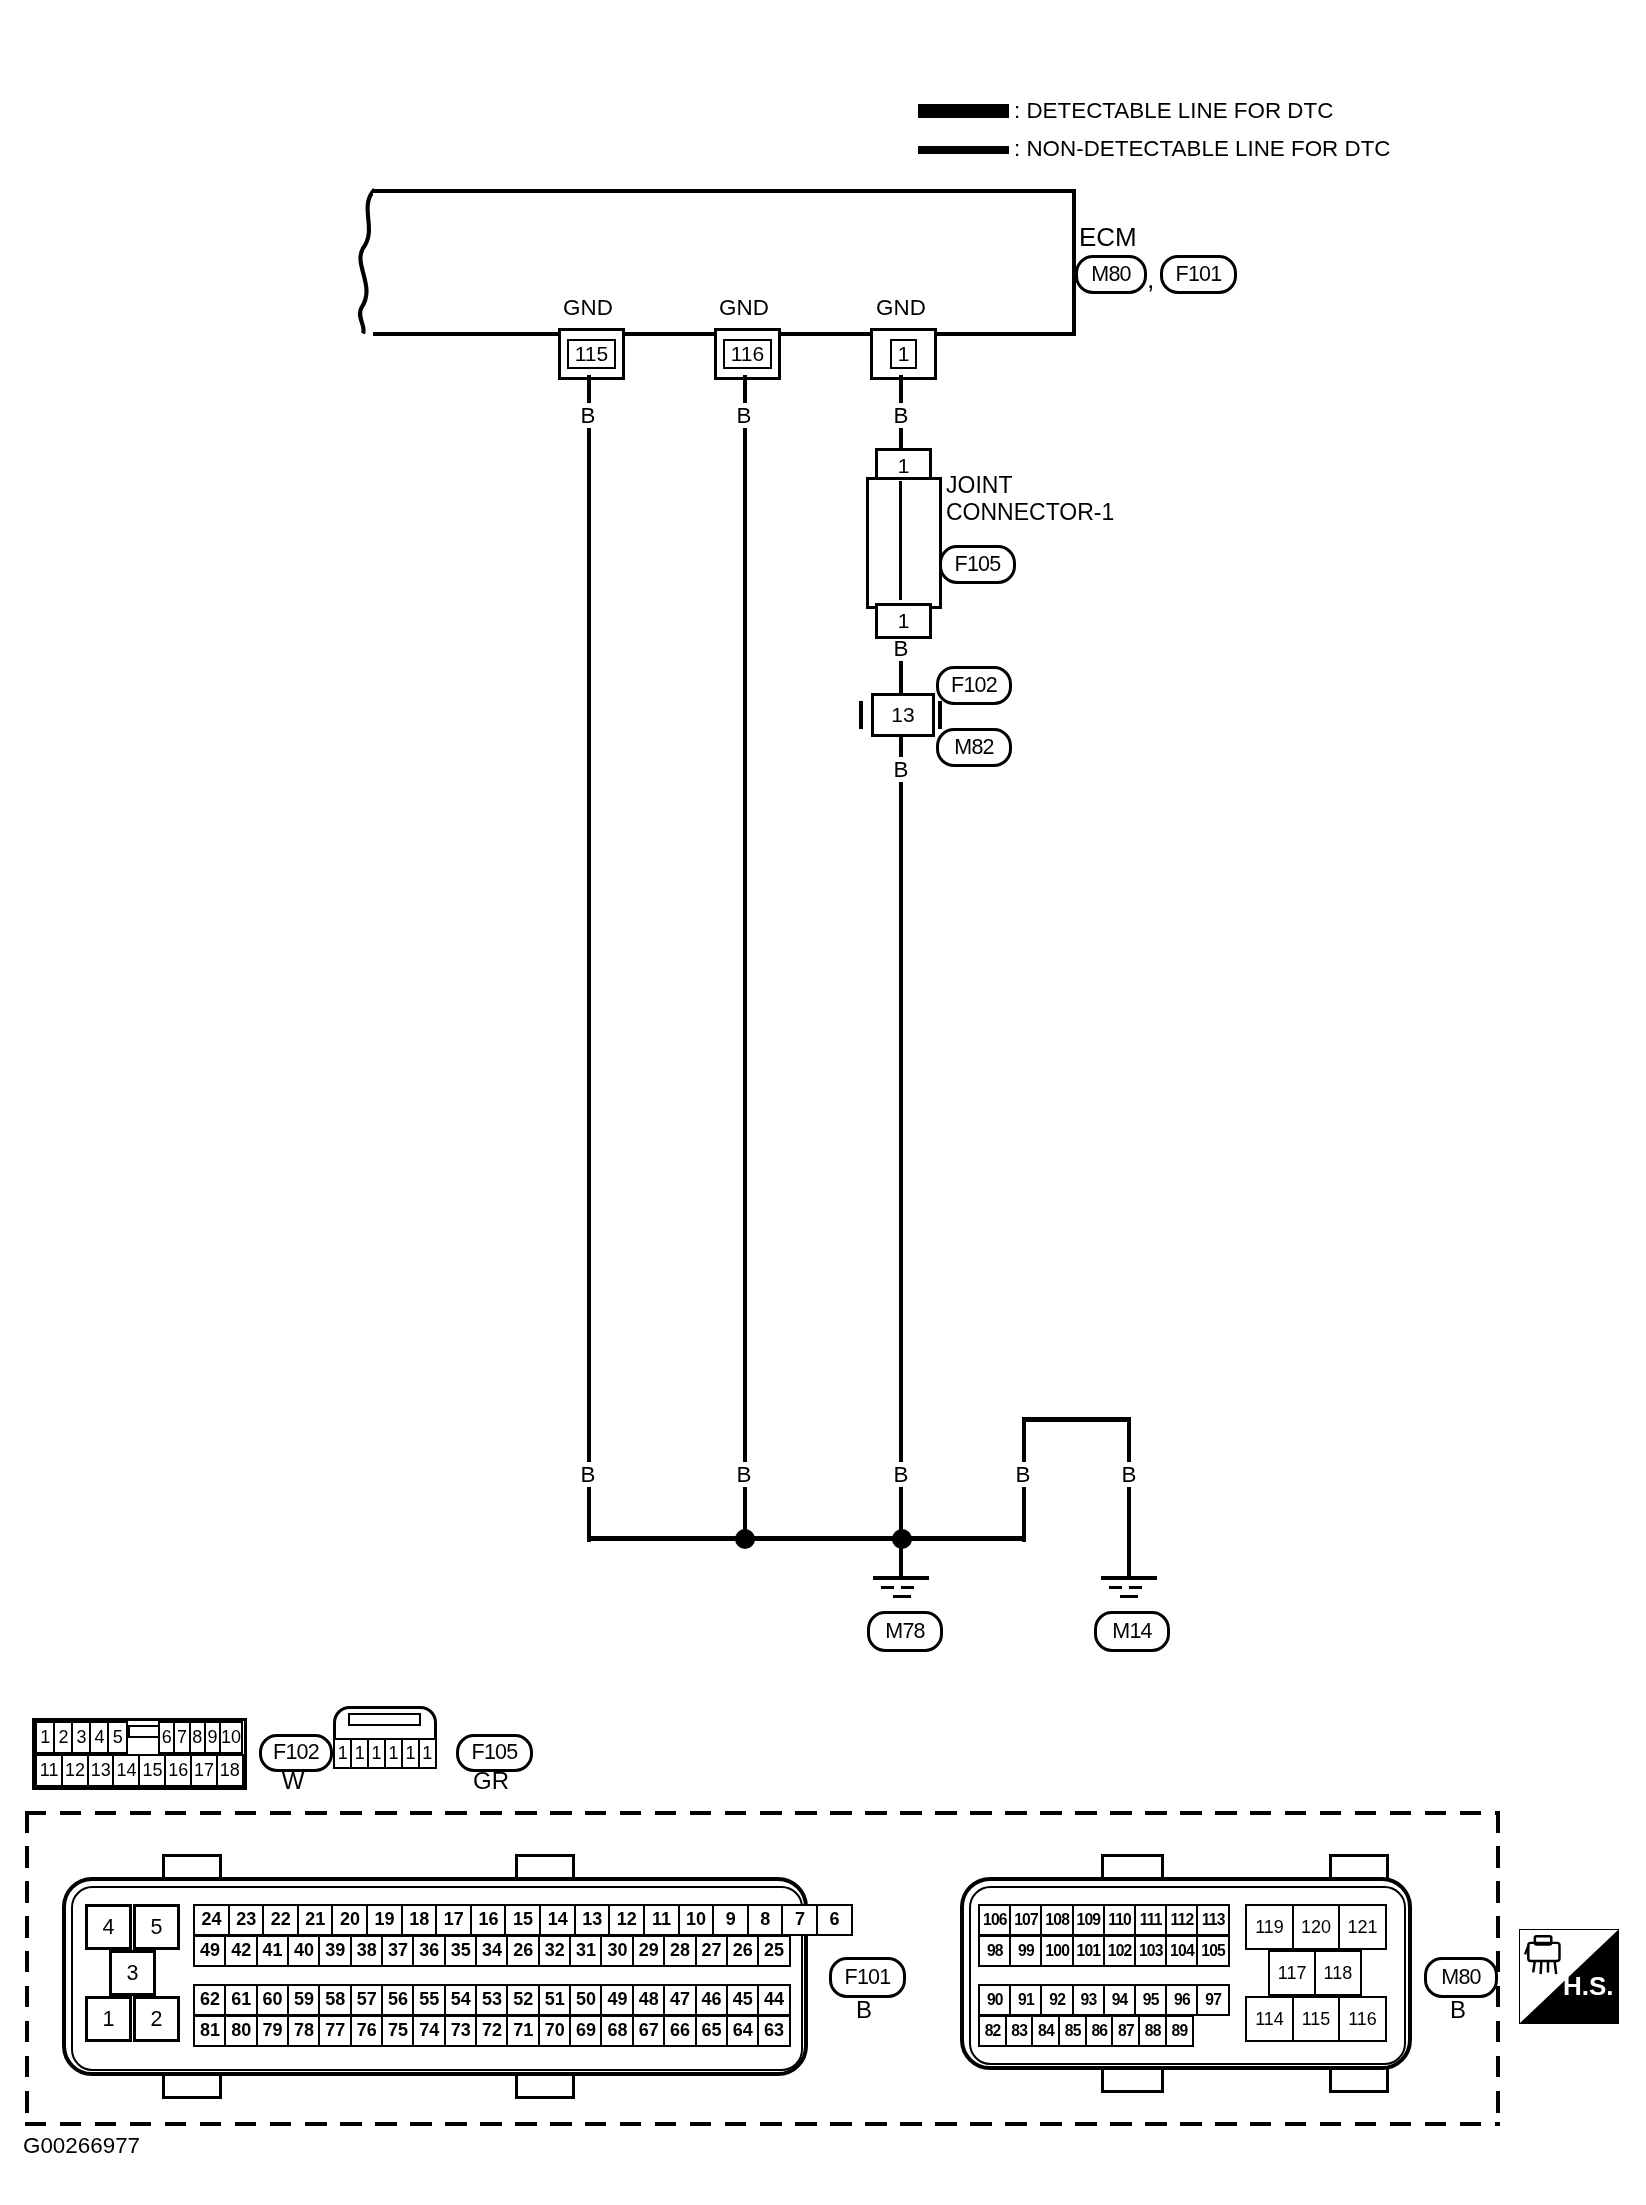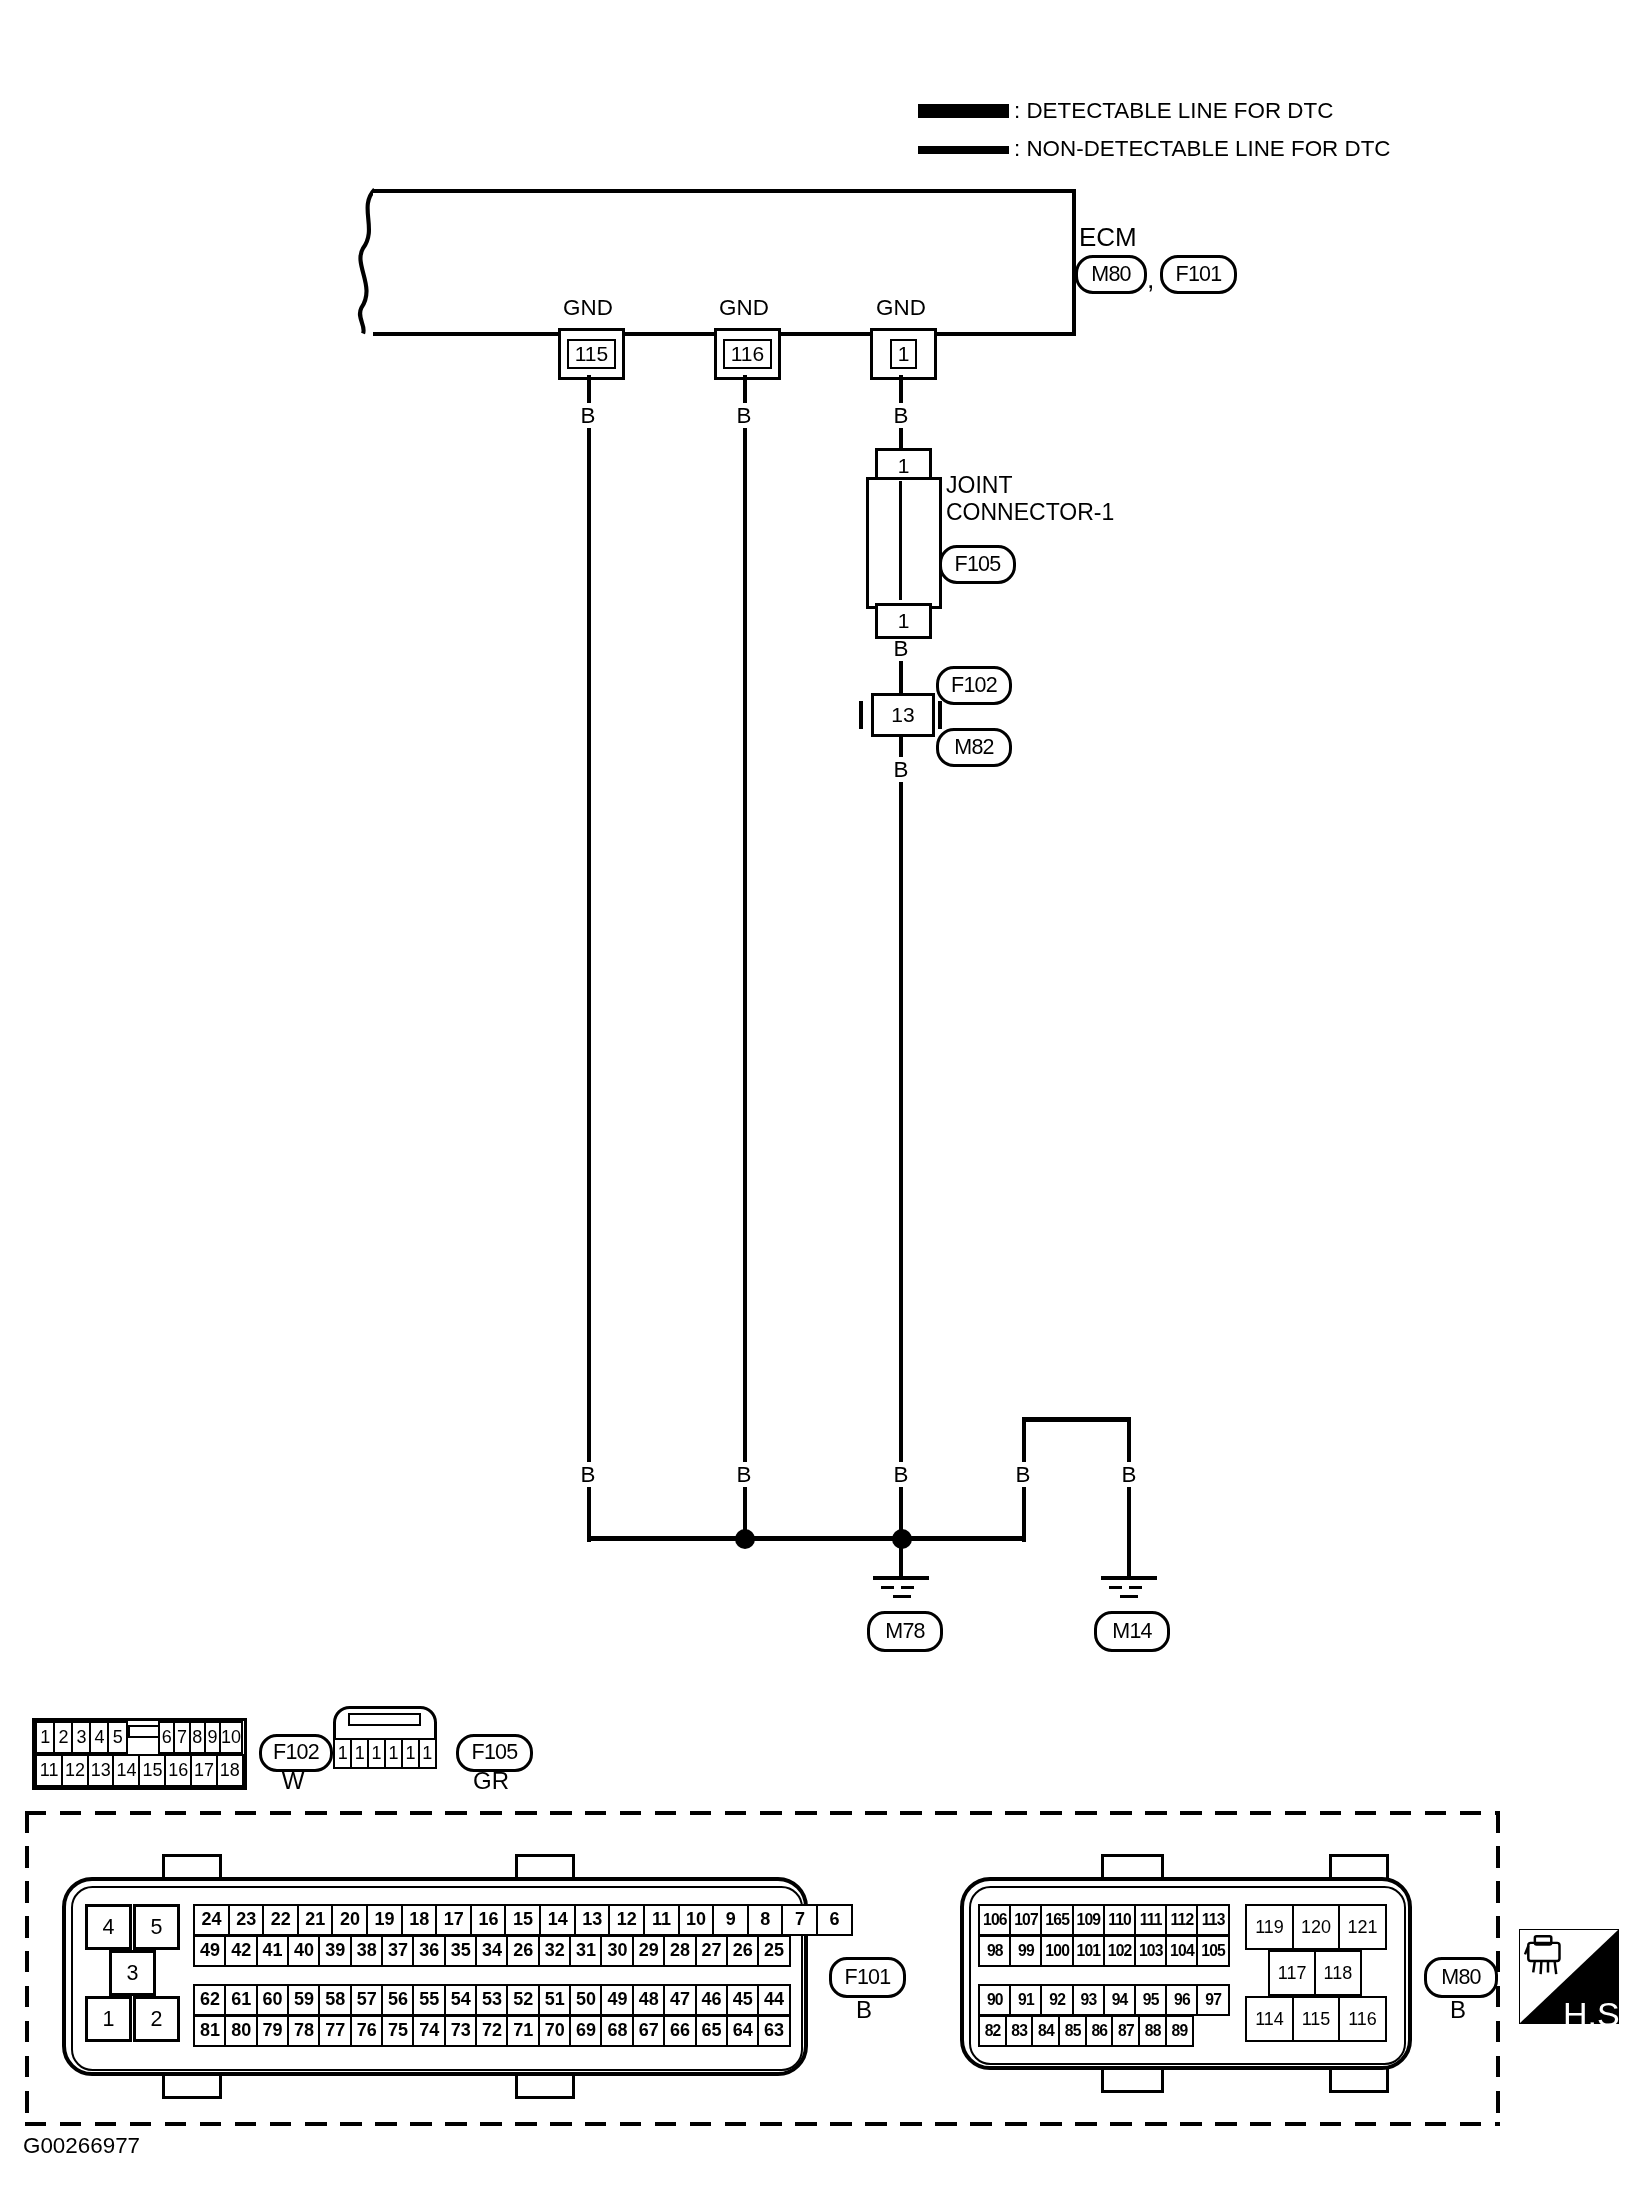--- a/index.html
+++ b/index.html
@@ -303,21 +303,21 @@
   <div class="tab" style="left:1101px;top:1854px;width:63px;height:28px;border-bottom:none"></div>
   <div class="tab" style="left:1329px;top:1854px;width:60px;height:28px;border-bottom:none"></div>
   <div class="tab" style="left:1101px;top:2065px;width:63px;height:28px;border-top:none"></div>
   <div class="tab" style="left:1329px;top:2065px;width:60px;height:28px;border-top:none"></div>
   <div class="abs" style="left:960px;top:1877px;width:452px;height:193px;border:4.1px solid #000;border-radius:30px;box-sizing:border-box;background:#fff"></div>
   <div class="outline2" style="left:969px;top:1886px;width:433px;height:175px"></div>
 
   <div class="grow fs19" style="left:978px;top:1904px;width:252px;height:31.5px">
       <div class="cell">106</div>
       <div class="cell">107</div>
-      <div class="cell">165</div>
+      <div class="cell">108</div>
       <div class="cell">109</div>
       <div class="cell">110</div>
       <div class="cell">111</div>
       <div class="cell">112</div>
       <div class="cell">113</div>
     </div>
   <div class="grow fs19" style="left:978px;top:1935px;width:252px;height:31.5px">
       <div class="cell">98</div>
       <div class="cell">99</div>
       <div class="cell">100</div>
@@ -369,19 +369,19 @@
   <div class="lbl ctr" style="left:1458px;top:1996px;font-size:24px">B</div>
 
   <div class="abs" style="left:1519px;top:1929px;width:98px;height:93px;background:#fff;border:1.7px solid #000">
     <div class="abs" style="left:0;top:0;width:98px;height:93px;background:#000;clip-path:polygon(100% 0,100% 100%,0 100%)"></div>
     <svg class="abs" style="left:3.3px;top:3.3px" width="50" height="46" viewBox="0 0 60 56">
       <rect x="14" y="4" width="20" height="10" rx="2" fill="none" stroke="#000" stroke-width="3"></rect>
       <rect x="6" y="12" width="38" height="22" rx="3" fill="none" stroke="#000" stroke-width="3"></rect>
       <path d="M14,34 L12,48 M22,34 L21,50 M30,34 L30,48 M38,34 L40,50" fill="none" stroke="#000" stroke-width="3"></path>
       <path d="M6,16 L2,26" stroke="#000" stroke-width="3"></path>
     </svg>
-    <div class="lbl" style="left:43px;top:65px;color:#fff;font-size:34px;font-weight:400">H.S.</div>
+    <div class="lbl" style="left:43px;top:41px;color:#fff;font-size:26px;font-weight:700">H.S.</div>
   </div>
 
   <div class="lbl" style="left:23px;top:2133px;font-size:22.4px">G00266977</div>
 
 </div>
 
 
 </body></html>

